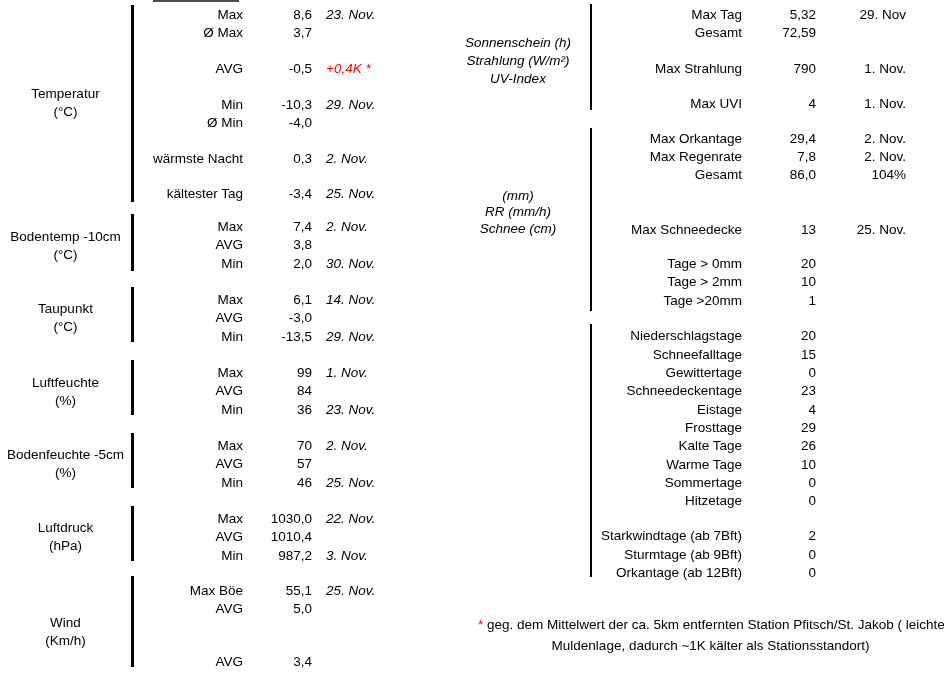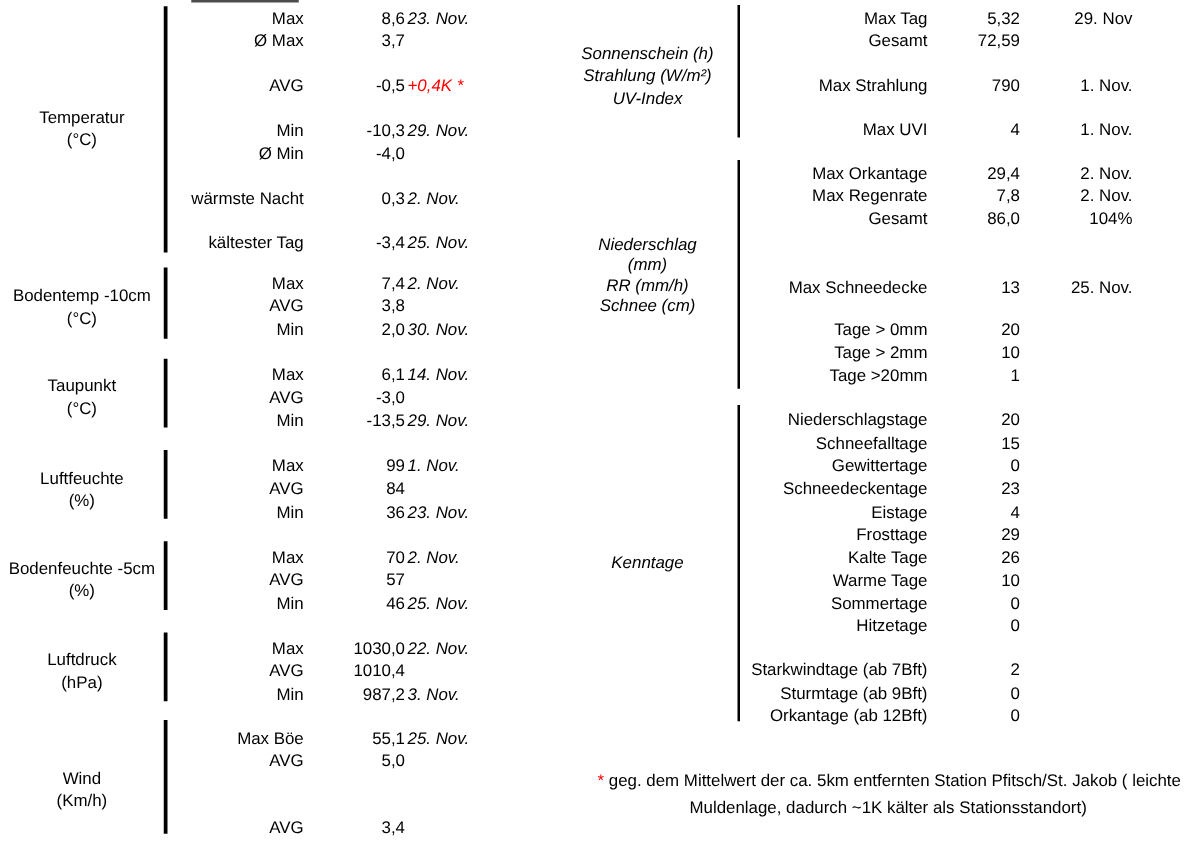--- a/index.html
+++ b/index.html
@@ -4,21 +4,21 @@
 <style>
   html,body{margin:0;padding:0;background:#fff;}
   .sheet{
     position:relative;width:947px;height:674px;background:#ffffff;overflow:hidden;
     font-family:"Liberation Sans","DejaVu Sans",sans-serif;
     font-size:13.5px;color:#000;
   }
   .row{position:absolute;left:0;width:947px;height:16px;white-space:nowrap;}
   .row span{position:absolute;top:0;display:block;white-space:nowrap;}
   .L .lbl{left:133px;width:110px;text-align:right;}
-  .L .val{left:248px;width:76px;text-align:right;}
+  .L .val{left:236px;width:76px;text-align:right;}
   .L .note{left:326px;width:87px;font-style:italic;}
   .R .lbl{left:586px;width:156px;text-align:right;}
   .R .val{left:748px;width:68px;text-align:right;}
   .R .note{left:818px;width:88px;text-align:right;}
   .cat{position:absolute;text-align:center;}
   .cat .cl{height:18px;line-height:18px;}
   .cat.tight .cl{height:16.3px;line-height:16.3px;}
   .cat.CL{left:0;width:131px;}
   .cat.CR{left:428px;width:180px;font-style:italic;}
   .vl{position:absolute;width:2.5px;background:#000;}
@@ -73,27 +73,23 @@
     <div class="cl">Wind</div>
     <div class="cl">(Km/h)</div>
   </div>
 
   <div class="cat CR" style="top:34px">
     <div class="cl">Sonnenschein (h)</div>
     <div class="cl">Strahlung (W/m²)</div>
     <div class="cl">UV-Index</div>
   </div>
   <div class="cat CR tight" style="top:188px">
-    <div class="cl">Niederschlag</div>
     <div class="cl">(mm)</div>
     <div class="cl">RR (mm/h)</div>
     <div class="cl">Schnee (cm)</div>
-  </div>
-  <div class="cat CR" style="top:441px">
-    <div class="cl">Kenntage</div>
   </div>
 
   <div class="row L" style="top:7px">
       <span class="lbl">Max</span>
       <span class="val">8,6</span>
       <span class="note">23. Nov.</span>
     </div>
   <div class="row L" style="top:25px">
       <span class="lbl">Ø Max</span>
       <span class="val">3,7</span>

